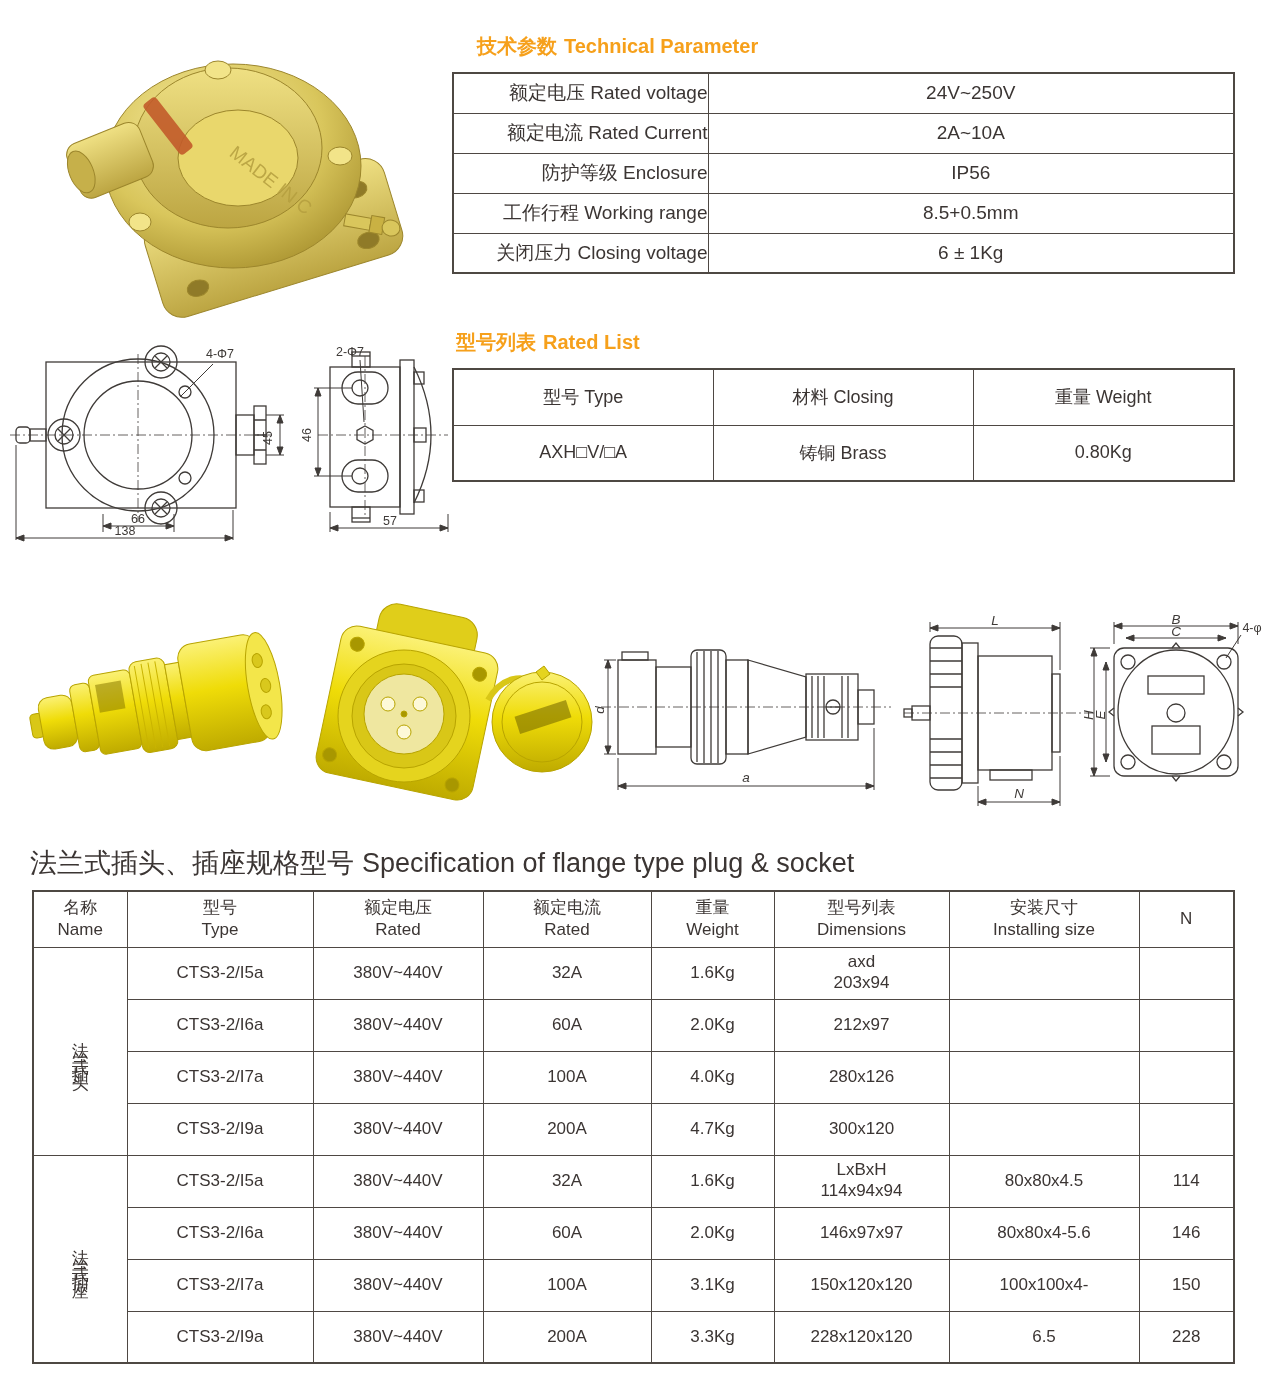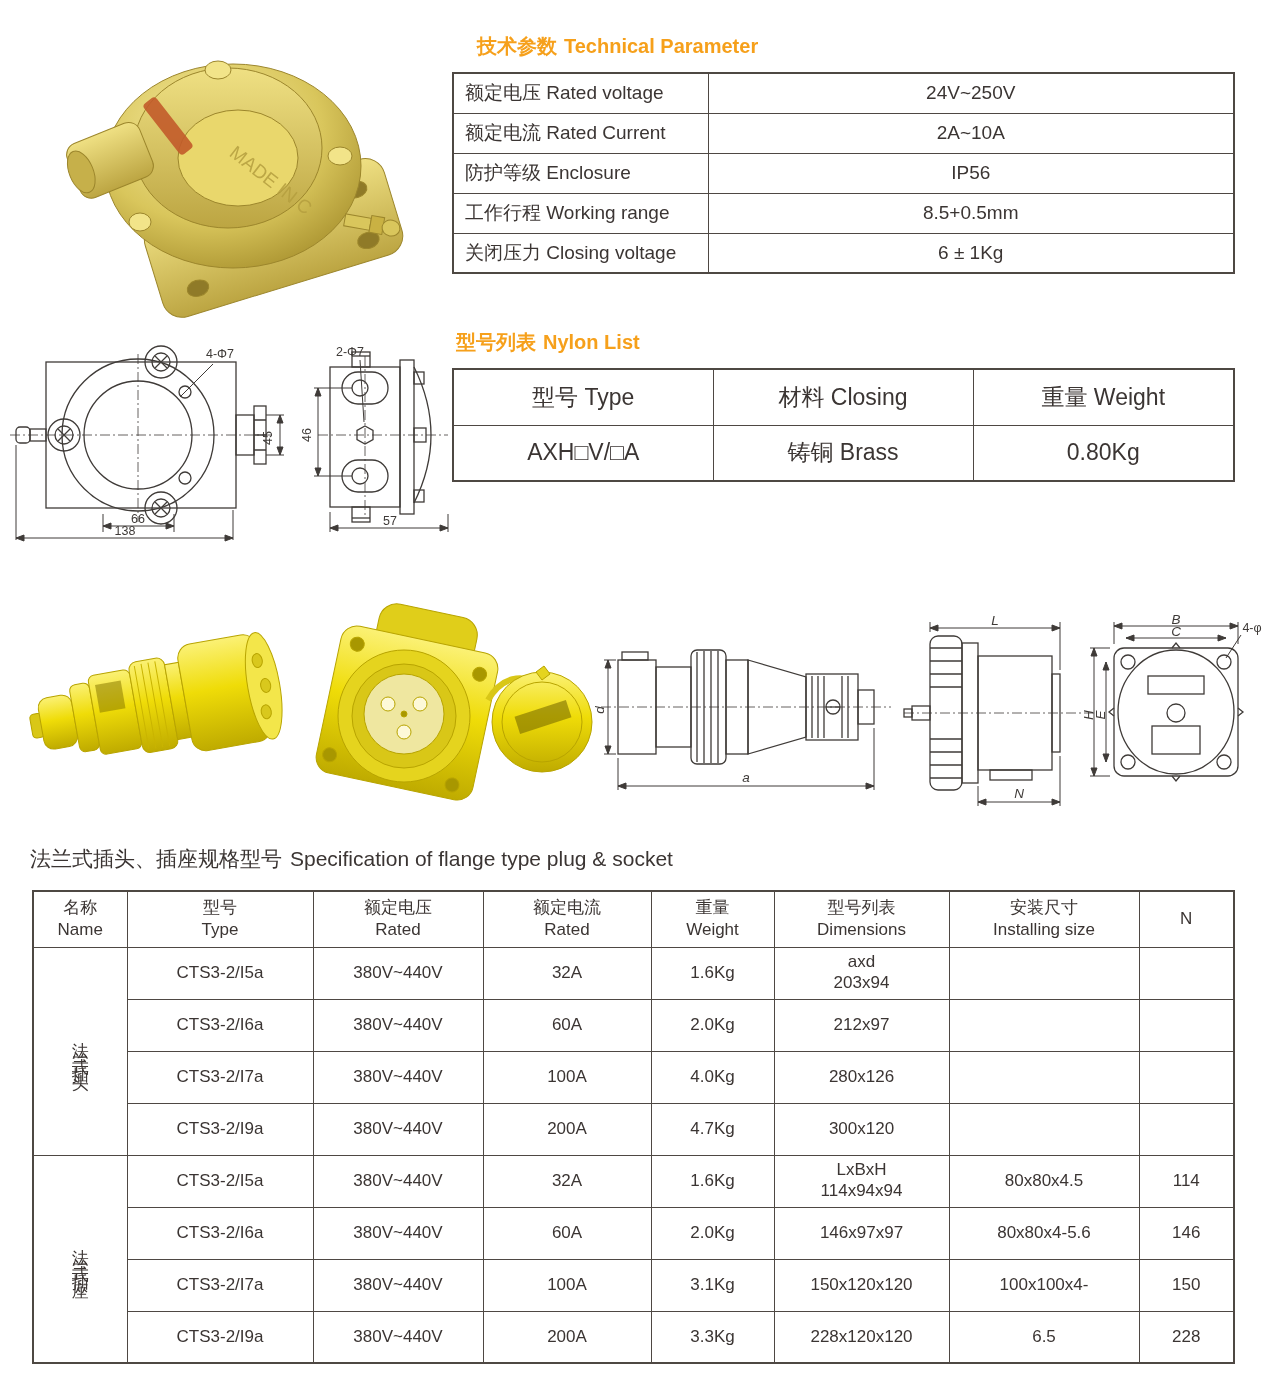--- a/index.html
+++ b/index.html
@@ -4,31 +4,31 @@
 <style>
   *{margin:0;padding:0;box-sizing:border-box}
   html,body{background:#fff}
   #stage{position:relative;width:1270px;height:1383px;background:#fff;
          font-family:"Liberation Sans","DejaVu Sans",sans-serif;color:#3B3533;overflow:hidden}
 
   .heading{position:absolute;font-weight:700;font-size:20px;color:#F6A01B;white-space:nowrap}
   .heading .en{margin-left:7px}
   #h-tech{left:477px;top:33px}
   #h-type{left:456px;top:329px}
-  #h-spec{position:absolute;left:30px;top:845px;font-size:21px;font-weight:400;color:#3B3533;white-space:nowrap}
+  #h-spec{position:absolute;left:30px;top:845px;font-size:27px;font-weight:400;color:#3B3533;white-space:nowrap}
   #h-spec .en{margin-left:8px}
 
   table{position:absolute;border-collapse:collapse;table-layout:fixed;background:#fff;border:2px solid #4E4843}
   td,th{border:1px solid #4E4843;font-weight:400;text-align:center;vertical-align:middle}
 
   #tech-table{left:452px;top:72px;width:781px;font-size:19px}
   #tech-table td{height:40px}
-  #tech-table td.lbl{text-align:left;padding-left:11px}
-
-  #type-table{left:452px;top:368px;width:781px;font-size:23px}
+  #tech-table td.lbl{text-align:right;padding-left:11px}
+
+  #type-table{left:452px;top:368px;width:781px;font-size:18px}
   #type-table th,#type-table td{height:56px}
 
   #spec-table{left:32px;top:890px;width:1201px;font-size:17px}
   #spec-table th{height:56px;line-height:1.3}
   #spec-table td{height:52px}
   .zh,.en{display:block}
   .note,.blk{display:block;line-height:1.22}
   .vert{writing-mode:vertical-lr;text-orientation:upright;letter-spacing:8px;display:inline-block;font-size:17px}
 
   svg.abs{position:absolute;overflow:visible}
@@ -201,21 +201,21 @@
       <path d="M28 186H146" fill="none"></path>
       <polygon points="28,186 36,183 36,189"></polygon>
         <polygon points="146,186 138,183 138,189"></polygon>
     </g>
     <text class="dimtext" x="48" y="14" text-anchor="middle">2-Φ7</text>
     <text class="dimtext" x="9" y="93" text-anchor="middle" transform="rotate(-90 9 93)">46</text>
     <text class="dimtext" x="88" y="183" text-anchor="middle">57</text>
   </svg>
 
   <div class="heading" id="h-type">
-    <span style="display:inline">型号列表</span><span class="en" style="display:inline">Nylon List</span>
+    <span style="display:inline">型号列表</span><span class="en" style="display:inline">Rated List</span>
   </div>
 
   <table id="type-table">
     <colgroup>
         <col style="width:260px">
         <col style="width:260px">
         <col style="width:261px">
       </colgroup>
     <tbody>
         <tr>

